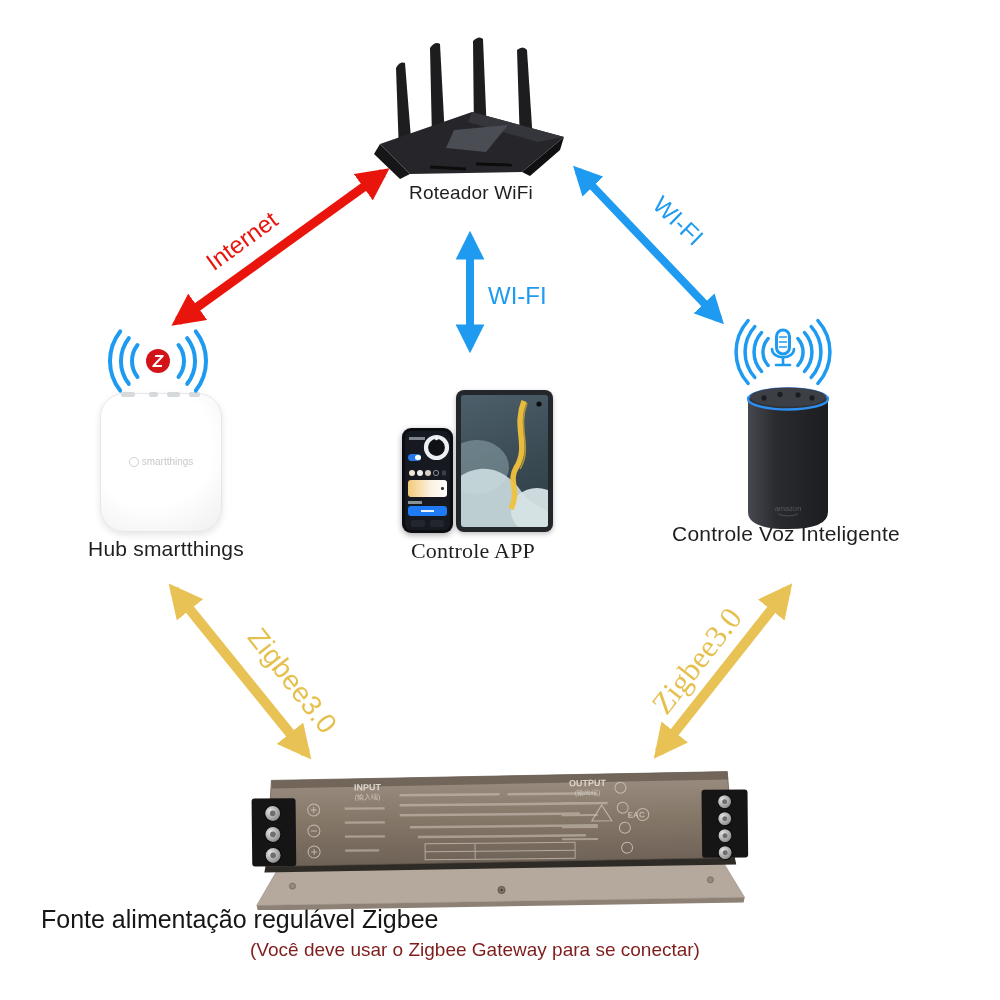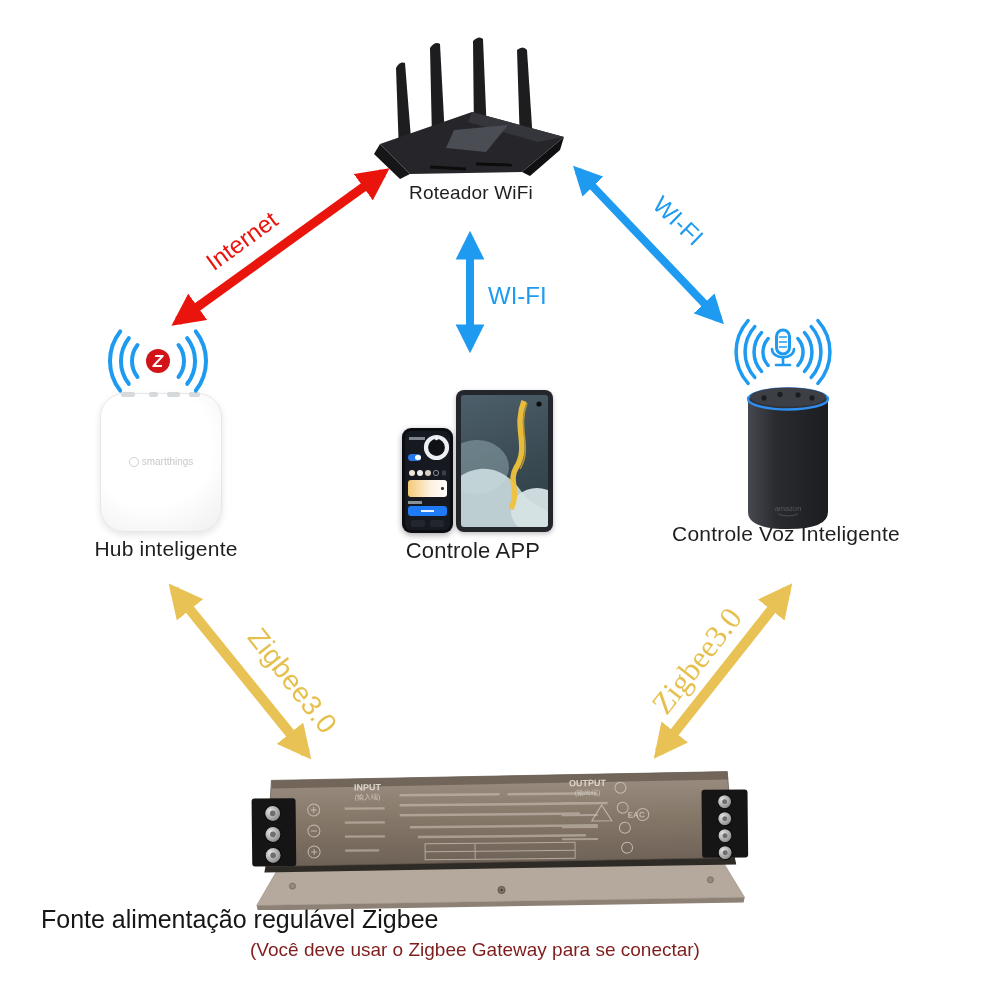--- a/index.html
+++ b/index.html
@@ -96,21 +96,21 @@
   <div class="hub">
     <div class="tab" style="left:20px;width:14px;"></div>
     <div class="tab" style="left:48px;width:9px;"></div>
     <div class="tab" style="left:66px;width:13px;"></div>
     <div class="tab" style="left:88px;width:11px;"></div>
     <div class="logo">
       <div class="ring"></div>
       <span>smartthings</span>
     </div>
   </div>
-  <div class="devlabel" style="left:166px;top:537px;">Hub inteligente</div>
+  <div class="devlabel" style="left:166px;top:537px;">Hub smartthings</div>
 
   <div class="tablet">
     <div class="screen">
       <svg width="87" height="132" viewBox="0 0 87 132">
         <ellipse cx="16" cy="72" rx="32" ry="27" fill="#9fb8bf" opacity=".45"></ellipse>
         <path d="M-10,88 C20,62 46,76 60,96 C74,116 90,110 96,132 L-10,136 Z" fill="#c9dade" opacity=".92"></path>
         <ellipse cx="76" cy="116" rx="26" ry="23" fill="#d6e3e5" opacity=".95"></ellipse>
         <path d="M63,6 C52,34 69,50 55,73 C47,86 59,96 50,114" stroke="#f0c23c" stroke-width="5.5" fill="none" opacity=".95"></path>
         <path d="M66,8 C56,34 72,52 59,74" stroke="#caa32f" stroke-width="1.6" fill="none" opacity=".8"></path>
         <circle cx="78" cy="9" r="2.6" fill="#0d0d0d"></circle>
@@ -139,21 +139,21 @@
         <div style="position:absolute;right:3px;top:7px;width:2.6px;height:2.6px;border-radius:50%;background:#333;"></div>
       </div>
       <div class="ph-el" style="left:3px;top:70px;width:14px;height:2.5px;background:#8a9097;"></div>
       <div class="ph-el" style="left:3px;top:75px;width:39px;height:10px;border-radius:3px;background:#1f7bf5;">
         <div style="position:absolute;left:13px;top:4px;width:13px;height:2px;background:#eaf2ff;"></div>
       </div>
       <div class="ph-el" style="left:6px;top:89px;width:14px;height:7px;border-radius:2px;background:#23262c;"></div>
       <div class="ph-el" style="left:25px;top:89px;width:14px;height:7px;border-radius:2px;background:#23262c;"></div>
     </div>
   </div>
-  <div class="devlabel" style="left:473px;top:538px;font-size:22px;">Controle APP</div>
+  <div class="devlabel" style="left:473px;top:538px;font-size:22px;font-family:Liberation Serif, serif;">Controle APP</div>
 
   <svg class="abs" style="left:728px;top:316px;z-index:2" width="116" height="80" viewBox="0 0 116 80">
     <g stroke="#1e9bf0" stroke-width="3.5" fill="none" stroke-linecap="round">
       <path d="M69.9,22.6 A20,20 0 0 1 69.9,49.4"></path>
       <path d="M76.5,16.6 A29,29 0 0 1 76.5,55.4"></path>
       <path d="M83.2,10.6 A38,38 0 0 1 83.2,61.4"></path>
       <path d="M89.9,4.6 A47,47 0 0 1 89.9,67.4"></path>
       <path d="M40.1,22.6 A20,20 0 0 0 40.1,49.4"></path>
       <path d="M33.5,16.6 A29,29 0 0 0 33.5,55.4"></path>
       <path d="M26.8,10.6 A38,38 0 0 0 26.8,61.4"></path>

